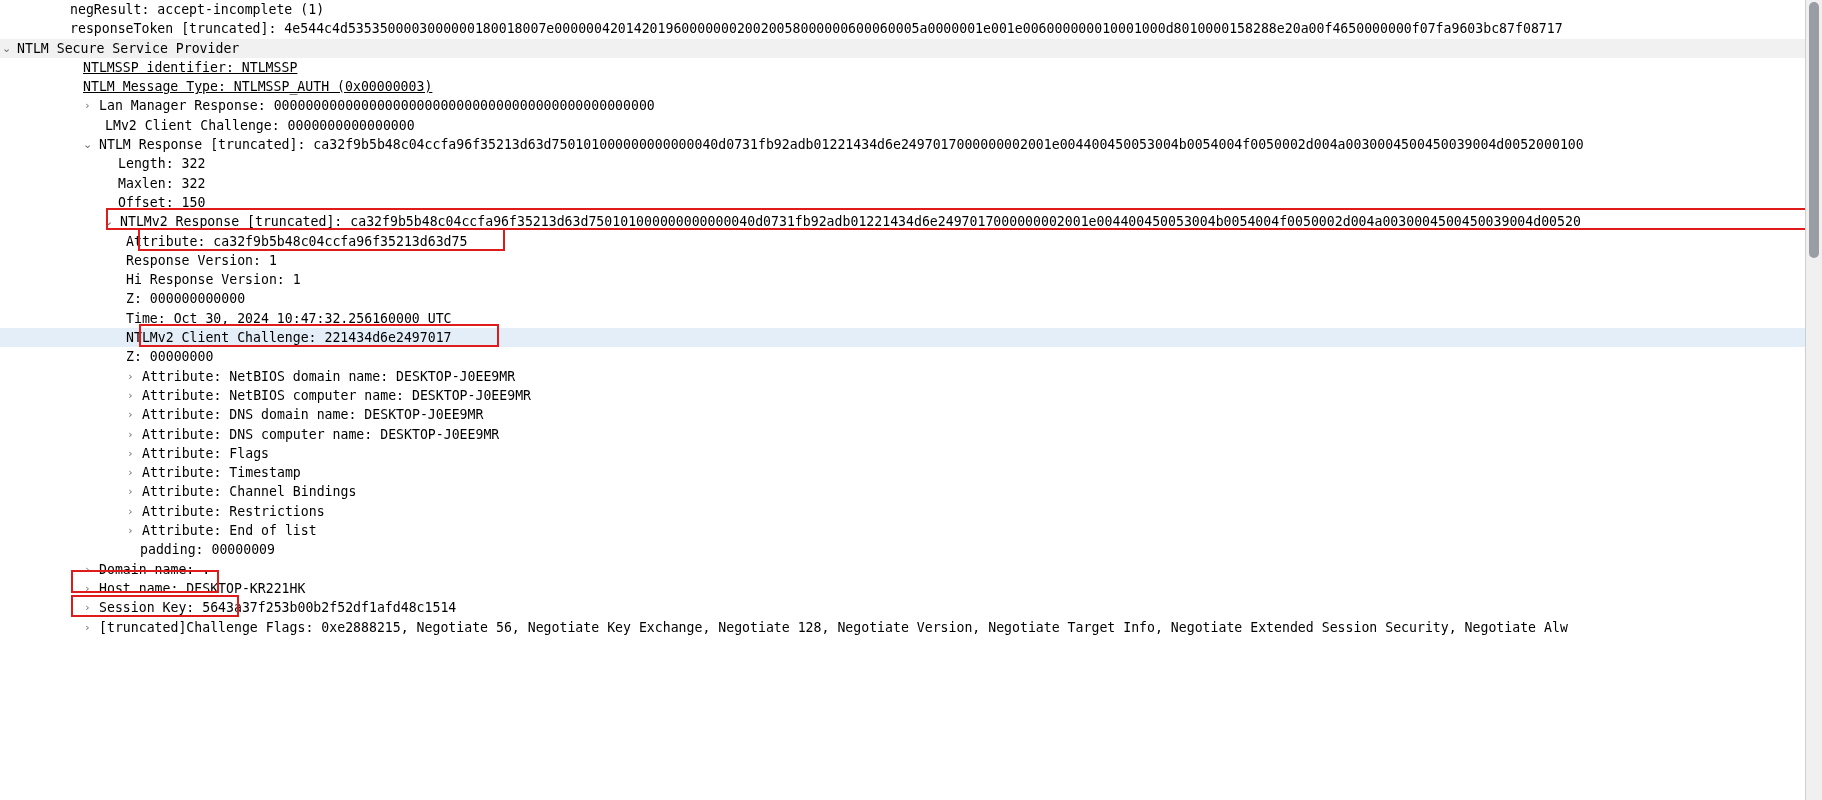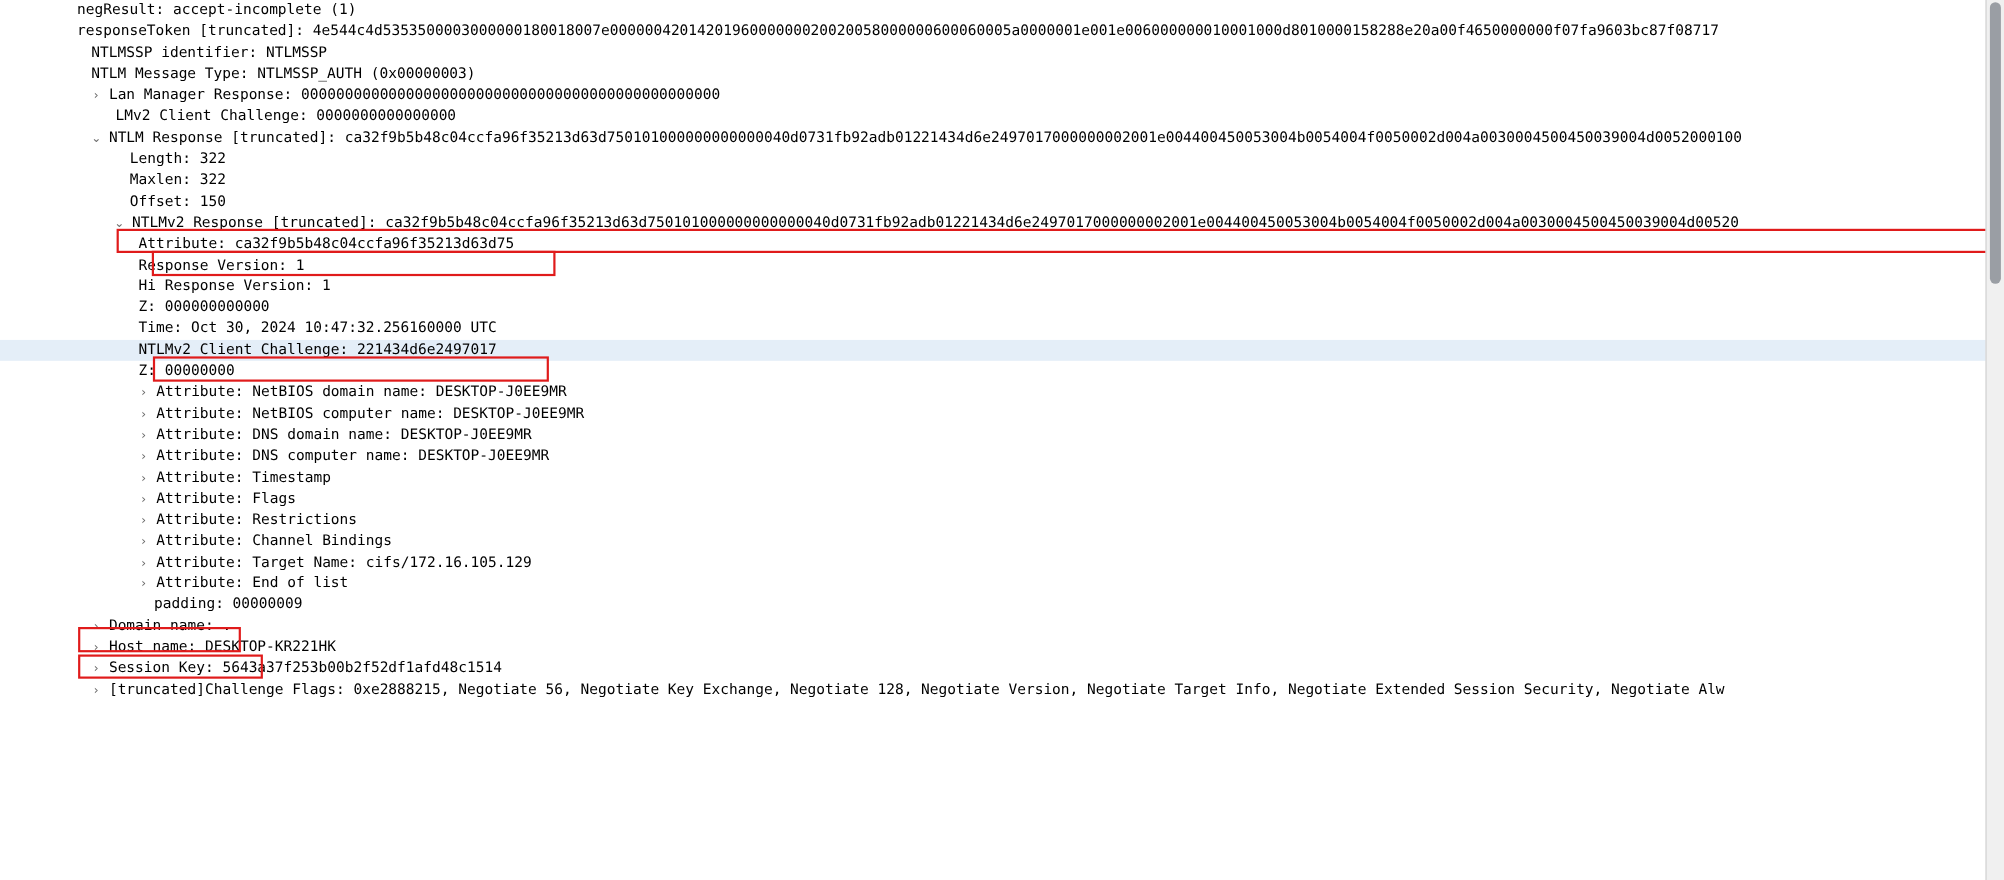--- a/index.html
+++ b/index.html
@@ -58,21 +58,21 @@
   }
   .twisty.none { color: transparent; }
 
   .label {
     display: inline-block;
     vertical-align: top;
   }
 
   
   .i0 { padding-left: 57px; text-align: right; }
-  .i1 { padding-left: 70px; }
+  .i1 { padding-left: 70px; text-decoration: underline; }
   .i2 { padding-left: 92px; }
   .i3 { padding-left: 105px; }
   .i4 { padding-left: 113px; }
   .i5 { padding-left: 127px; }
 
   
   .annot {
     position: absolute;
     border: 2px solid #e01b1b;
     pointer-events: none;
@@ -105,20 +105,23 @@
   <div class="tree">
 
     <div class="row">
       <span class="twisty none">›</span><span class="label i0">negResult: accept-incomplete (1)</span>
     </div>
 
     <div class="row">
       <span class="twisty none">›</span><span class="label i0">responseToken [truncated]: 4e544c4d5353500003000000180018007e0000004201420196000000020020058000000600060005a0000001e001e006000000010001000d8010000158288e20a00f4650000000f07fa9603bc87f08717</span>
     </div>
 
+    <div class="row shaded">
+      <span class="twisty">⌄</span><span class="label" style="padding-left:4px">NTLM Secure Service Provider</span>
+    </div>
 
     <div class="row">
       <span class="twisty none">›</span><span class="label i1">NTLMSSP identifier: NTLMSSP</span>
     </div>
 
     <div class="row">
       <span class="twisty none">›</span><span class="label i1">NTLM Message Type: NTLMSSP_AUTH (0x00000003)</span>
     </div>
 
     <div class="row">
@@ -187,38 +190,35 @@
 
     <div class="row">
       <span class="twisty" style="margin-left:124px">›</span><span class="label" style="padding-left:5px">Attribute: DNS domain name: DESKTOP-J0EE9MR</span>
     </div>
 
     <div class="row">
       <span class="twisty" style="margin-left:124px">›</span><span class="label" style="padding-left:5px">Attribute: DNS computer name: DESKTOP-J0EE9MR</span>
     </div>
 
     <div class="row">
+      <span class="twisty" style="margin-left:124px">›</span><span class="label" style="padding-left:5px">Attribute: Flags</span>
+    </div>
+
+    <div class="row">
       <span class="twisty" style="margin-left:124px">›</span><span class="label" style="padding-left:5px">Attribute: Timestamp</span>
     </div>
 
     <div class="row">
-      <span class="twisty" style="margin-left:124px">›</span><span class="label" style="padding-left:5px">Attribute: Flags</span>
+      <span class="twisty" style="margin-left:124px">›</span><span class="label" style="padding-left:5px">Attribute: Channel Bindings</span>
     </div>
 
     <div class="row">
       <span class="twisty" style="margin-left:124px">›</span><span class="label" style="padding-left:5px">Attribute: Restrictions</span>
     </div>
 
-    <div class="row">
-      <span class="twisty" style="margin-left:124px">›</span><span class="label" style="padding-left:5px">Attribute: Channel Bindings</span>
-    </div>
-
-    <div class="row">
-      <span class="twisty" style="margin-left:124px">›</span><span class="label" style="padding-left:5px">Attribute: Target Name: cifs/172.16.105.129</span>
-    </div>
 
     <div class="row">
       <span class="twisty" style="margin-left:124px">›</span><span class="label" style="padding-left:5px">Attribute: End of list</span>
     </div>
 
     <div class="row">
       <span class="twisty none">›</span><span class="label i5">padding: 00000009</span>
     </div>
 
     <div class="row">

